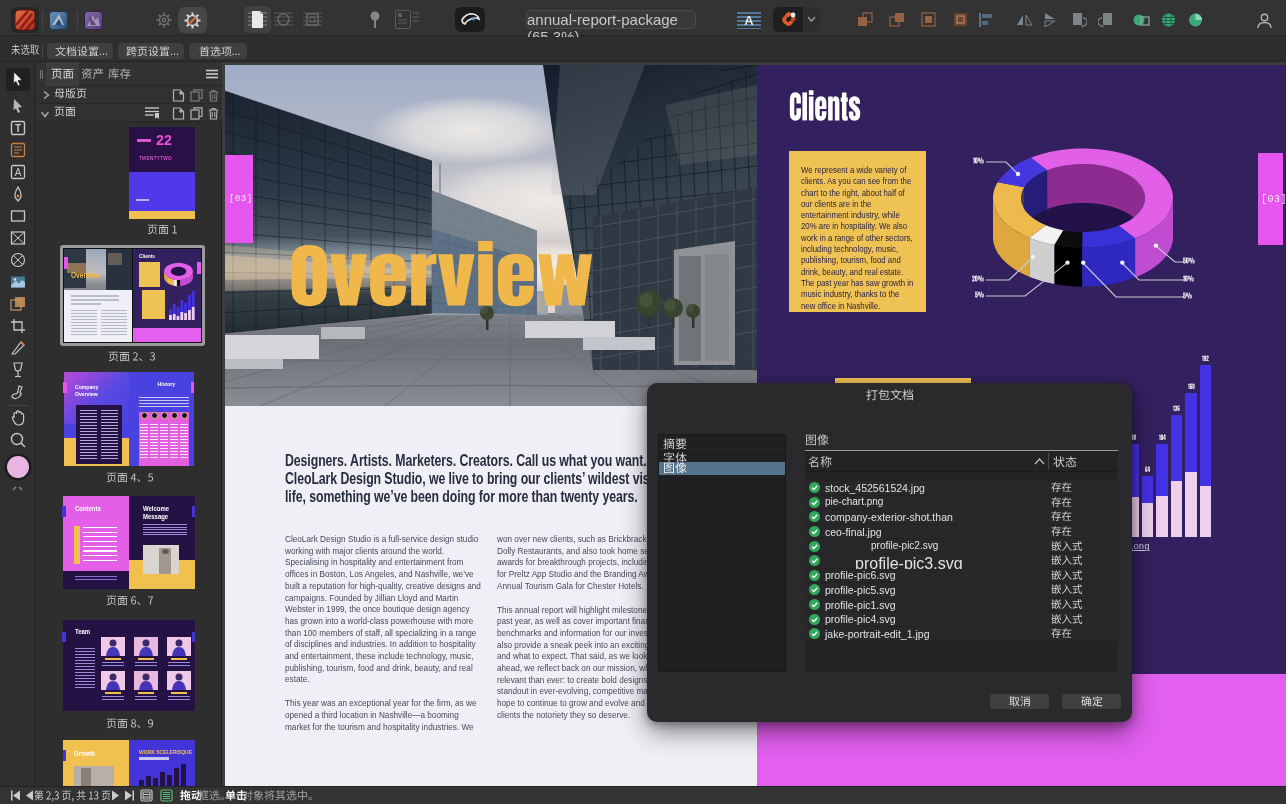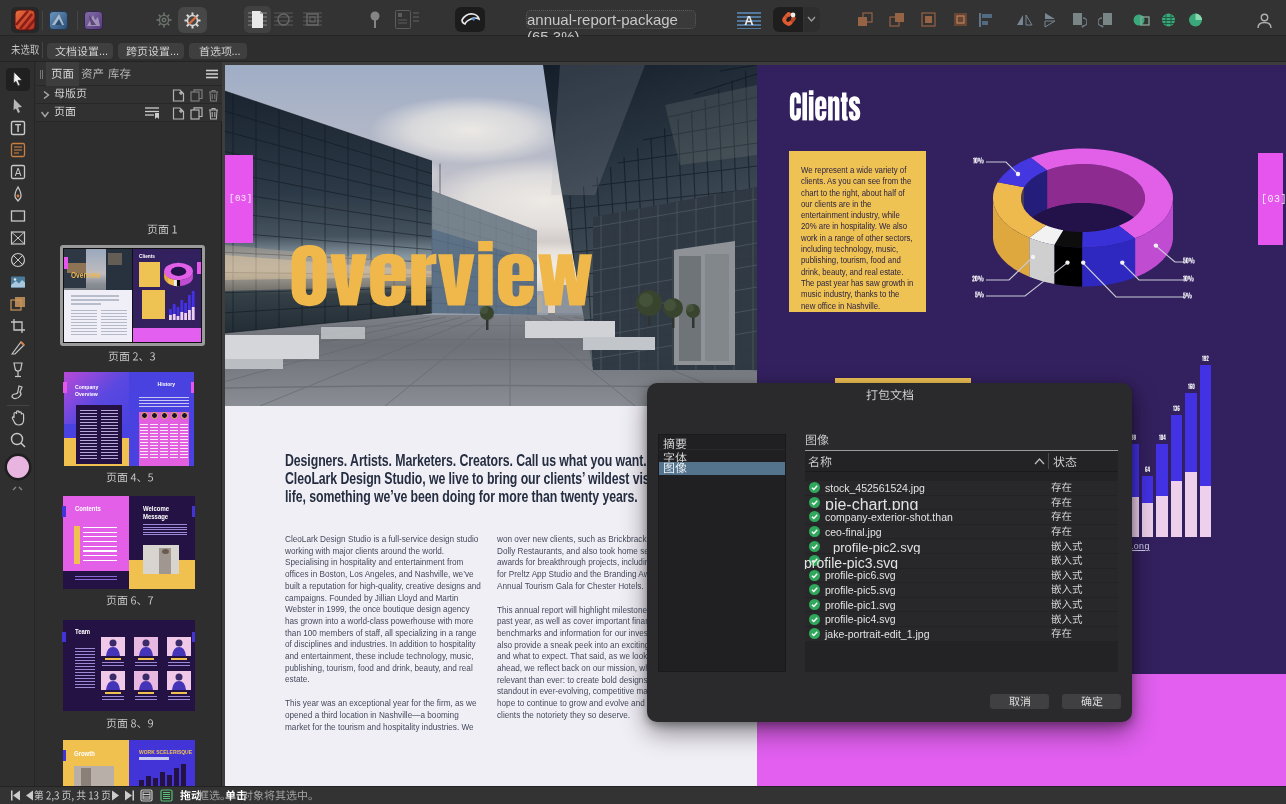--- a/index.html
+++ b/index.html
@@ -769,20 +769,29 @@
     </svg>
     <svg class="abs" style="left:190px;top:107px" width="13" height="13" viewBox="0 0 13 13" opacity="0.95">
       <rect x="1" y="3" width="8" height="9" fill="none" stroke="#bbb" stroke-width="1.2"></rect>
       <path d="M4,3 L4,0.8 L12,0.8 L12,9.5 L9,9.5" fill="none" stroke="#bbb" stroke-width="1.2"></path>
     </svg>
     <svg class="abs" style="left:207px;top:107px" width="13" height="13" viewBox="0 0 13 13" opacity="0.95">
       <path d="M2,3 L11,3 M5,3 L5,1.5 L8,1.5 L8,3 M3,3 L3.6,12 L9.4,12 L10,3" fill="none" stroke="#bbb" stroke-width="1.1"></path>
       <line x1="5.2" y1="5" x2="5.2" y2="10" stroke="#bbb" stroke-width="1"></line>
       <line x1="7.8" y1="5" x2="7.8" y2="10" stroke="#bbb" stroke-width="1"></line>
     </svg>
+    <div class="abs" style="left:129px;top:127px;width:66px;height:92px;background:#2a1145">
+<div class="abs" style="left:0;top:0;width:66px;height:45px;background:#2a1145"></div>
+<div class="abs" style="left:8px;top:12px;width:14px;height:2.5px;background:#e054d8"></div>
+<div class="abs" style="left:27px;top:4px;font-size:15px;font-weight:bold;color:#e850d8;transform:scaleX(.95);transform-origin:0 0">22</div>
+<div class="abs" style="left:10px;top:28px;font-size:5px;font-weight:bold;color:#d04cc8;letter-spacing:0.2px;transform:scaleX(.95);transform-origin:0 0">TWENTYTWO</div>
+<div class="abs" style="left:0;top:45px;width:66px;height:39px;background:#5138e8"></div>
+<div class="abs" style="left:7px;top:72px;width:13px;height:1.5px;background:#aab8ee"></div>
+<div class="abs" style="left:0;top:84px;width:66px;height:8px;background:#f0c14e"></div>
+    </div>
     <svg style="position:absolute;left:146.7px;top:224.0px;overflow:visible;" width="30.57" height="11.00" viewBox="0 -860 2779 1000" preserveAspectRatio="none">
       <g fill="#c8c8c8">
         <use href="#g29" x="0"></use>
         <use href="#g32" x="1000"></use>
         <use href="#g40" x="2224"></use>
       </g>
     </svg>
     <div class="abs" style="left:60px;top:245px;width:145px;height:101px;background:#9a9a9a;border-radius:3px"></div>
     <div class="abs" style="left:63px;top:248px;width:139px;height:95px;background:#101010">
 <div class="abs" style="left:1px;top:1px;width:68px;height:93px;background:#f0eef6;overflow:hidden">
@@ -1044,21 +1053,21 @@
       <g fill="#dadada">
         <use href="#g36" x="0"></use>
         <use href="#g62" x="1000"></use>
       </g>
     </svg>
     <div class="abs" style="left:805px;top:495.6px;width:313px;height:13.5px;background:#28282a"></div>
     <svg class="abs" style="left:809px;top:496.8px" width="11" height="11" viewBox="0 0 11 11">
 <circle cx="5.5" cy="5.5" r="5.5" fill="#2fa85c"></circle>
       <path d="M3,5.7 L4.8,7.5 L8.2,3.8" fill="none" stroke="#fff" stroke-width="1.4"></path>
     </svg>
-    <div class="abs" style="left:825px;top:496.4px;font-size:16px;color:#e2e2e2">pie-chart.png</div>
+    <div class="abs" style="left:825px;top:496.4px;font-size:10px;color:#e2e2e2">pie-chart.png</div>
     <svg style="position:absolute;left:1051.0px;top:496.8px;overflow:visible;" width="21.00" height="10.50" viewBox="0 -860 2000 1000" preserveAspectRatio="none">
       <g fill="#dadada">
         <use href="#g36" x="0"></use>
         <use href="#g62" x="1000"></use>
       </g>
     </svg>
     <div class="abs" style="left:805px;top:510.2px;width:313px;height:13.5px;background:#28282a"></div>
     <svg class="abs" style="left:809px;top:511.4px" width="11" height="11" viewBox="0 0 11 11">
 <circle cx="5.5" cy="5.5" r="5.5" fill="#2fa85c"></circle>
       <path d="M3,5.7 L4.8,7.5 L8.2,3.8" fill="none" stroke="#fff" stroke-width="1.4"></path>
@@ -1080,34 +1089,34 @@
       <g fill="#dadada">
         <use href="#g36" x="0"></use>
         <use href="#g62" x="1000"></use>
       </g>
     </svg>
     <div class="abs" style="left:805px;top:539.4px;width:313px;height:13.5px;background:#28282a"></div>
     <svg class="abs" style="left:809px;top:540.6px" width="11" height="11" viewBox="0 0 11 11">
 <circle cx="5.5" cy="5.5" r="5.5" fill="#2fa85c"></circle>
       <path d="M3,5.7 L4.8,7.5 L8.2,3.8" fill="none" stroke="#fff" stroke-width="1.4"></path>
     </svg>
-    <div class="abs" style="left:833px;top:540.2px;font-size:13px;color:#e2e2e2">profile-pic2.svg</div>
+    <div class="abs" style="left:871px;top:540.2px;font-size:10px;color:#e2e2e2">profile-pic2.svg</div>
     <svg style="position:absolute;left:1051.0px;top:540.6px;overflow:visible;" width="31.50" height="10.50" viewBox="0 -860 3000 1000" preserveAspectRatio="none">
       <g fill="#dadada">
         <use href="#g63" x="0"></use>
         <use href="#g64" x="1000"></use>
         <use href="#g65" x="2000"></use>
       </g>
     </svg>
     <div class="abs" style="left:805px;top:554.0px;width:313px;height:13.5px;background:#28282a"></div>
     <svg class="abs" style="left:809px;top:555.2px" width="11" height="11" viewBox="0 0 11 11">
 <circle cx="5.5" cy="5.5" r="5.5" fill="#2fa85c"></circle>
       <path d="M3,5.7 L4.8,7.5 L8.2,3.8" fill="none" stroke="#fff" stroke-width="1.4"></path>
     </svg>
-    <div class="abs" style="left:804px;top:554.8px;font-size:14px;color:#e2e2e2">profile-pic3.svg</div>
+    <div class="abs" style="left:855px;top:554.8px;font-size:16px;color:#e2e2e2">profile-pic3.svg</div>
     <svg style="position:absolute;left:1051.0px;top:555.2px;overflow:visible;" width="31.50" height="10.50" viewBox="0 -860 3000 1000" preserveAspectRatio="none">
       <g fill="#dadada">
         <use href="#g63" x="0"></use>
         <use href="#g64" x="1000"></use>
         <use href="#g65" x="2000"></use>
       </g>
     </svg>
     <div class="abs" style="left:805px;top:568.6px;width:313px;height:13.5px;background:#28282a"></div>
     <svg class="abs" style="left:809px;top:569.8px" width="11" height="11" viewBox="0 0 11 11">
 <circle cx="5.5" cy="5.5" r="5.5" fill="#2fa85c"></circle>

